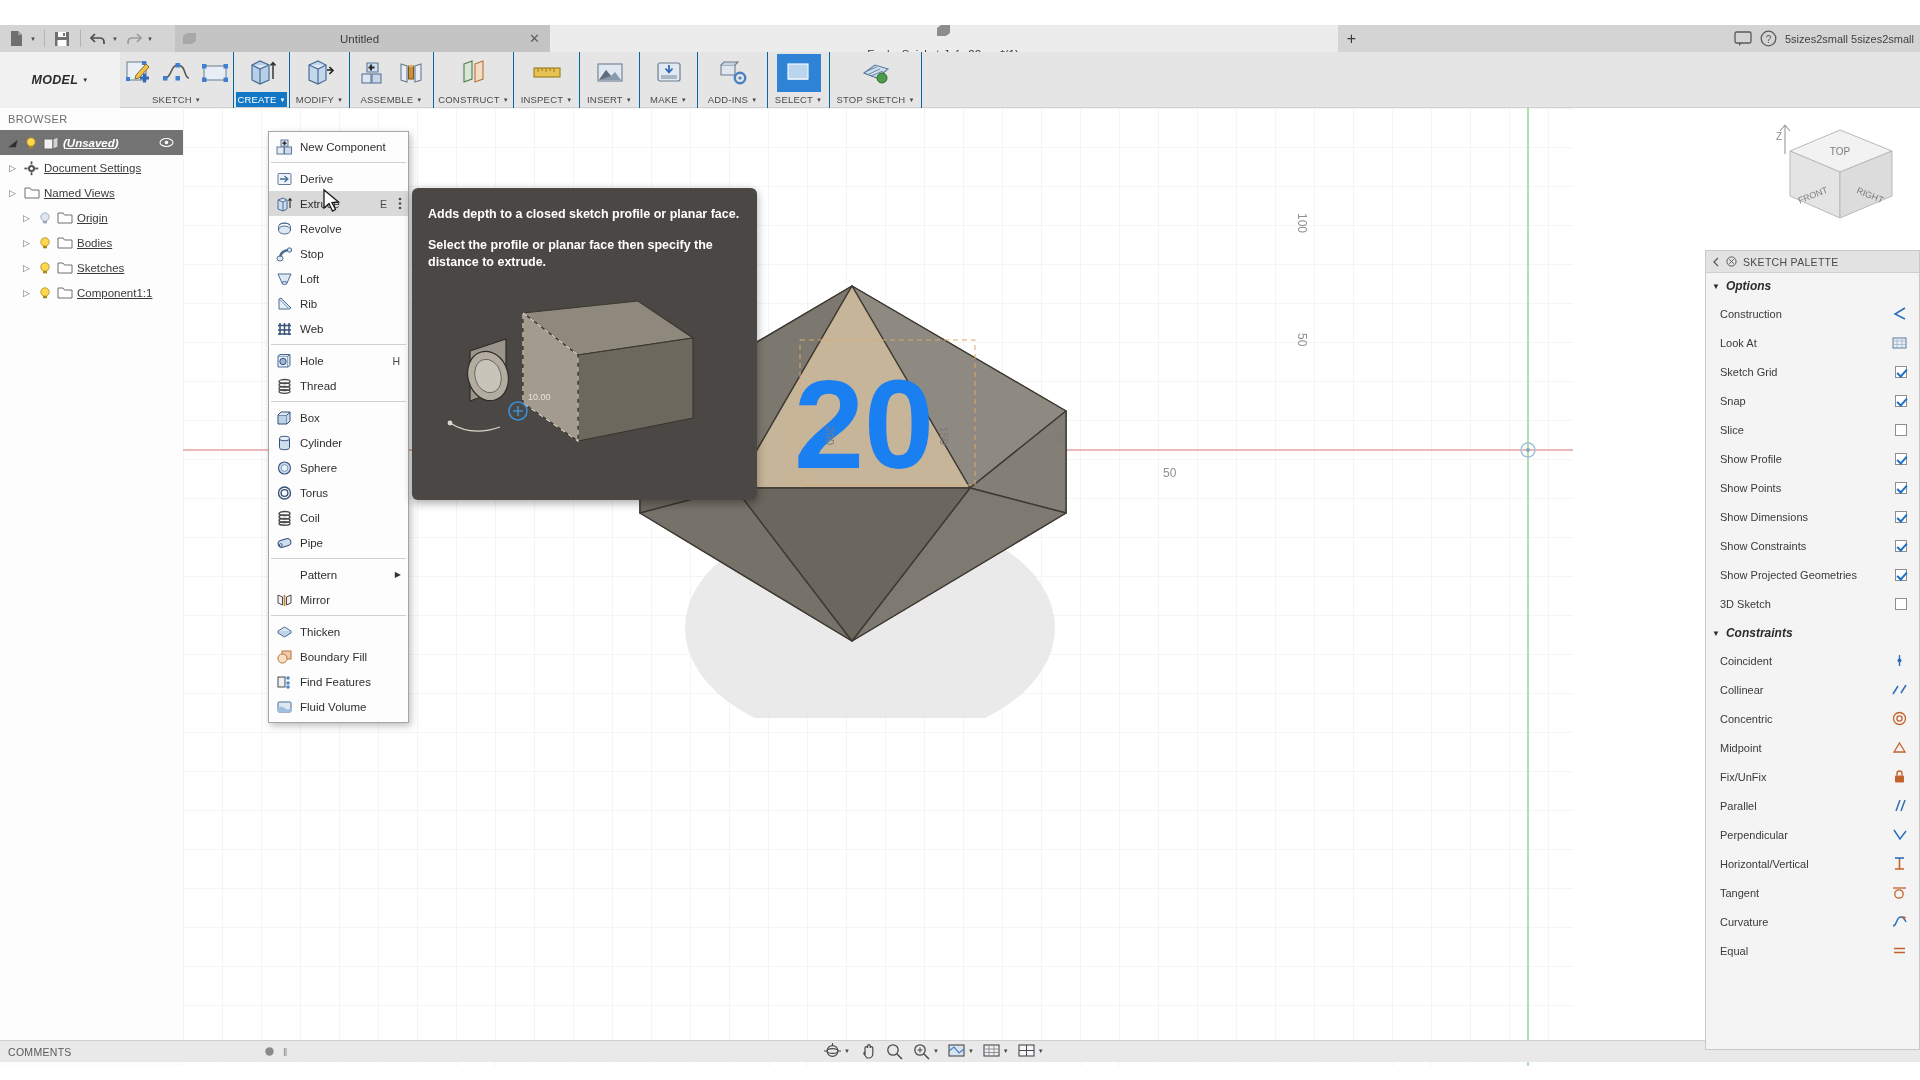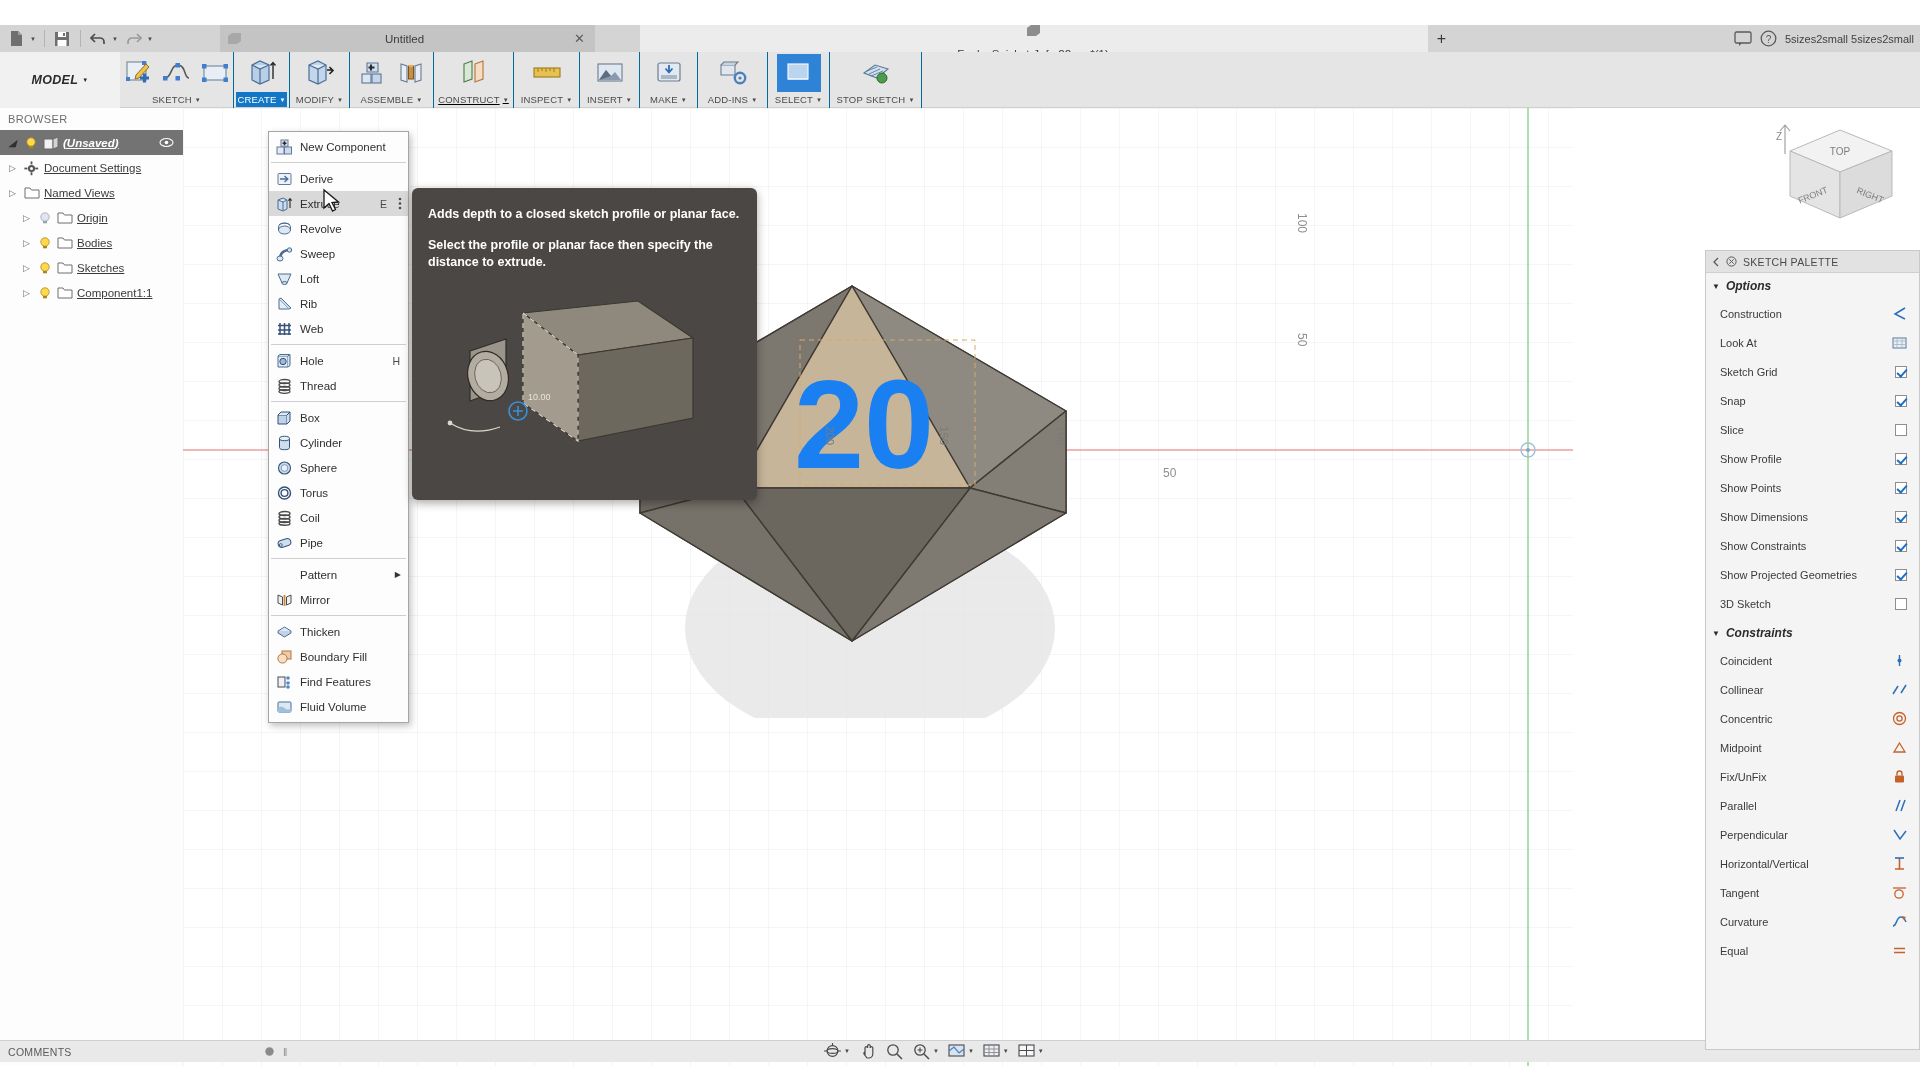--- a/index.html
+++ b/index.html
@@ -36,21 +36,21 @@
     width: 25px; height: 23px; display: flex; align-items: center; justify-content: center;
     position: relative;
   }
   .qat-caret { font-size: 6px; color: #4a4a4a; margin-left: 1px; margin-right: 3px; }
   .qat-sep { width: 1px; height: 17px; background: #b3b3b3; margin: 0 5px; }
 
   .doctabs { position: absolute; top: 25px; left: 175px; height: 27px; display: flex; align-items: flex-end; }
   .doctab {
     height: 27px; display: flex; align-items: center; gap: 12px;
     padding: 0 10px 0 8px; font-size: 11.5px; color: #3c3c3c;
-    background: #c0c0c0; min-width: 150px; margin-left: 45px;
+    background: #c0c0c0; min-width: 150px;
   }
   .doctab.inactive { background: #c4c4c4; }
   .doctab.active { background: #ececec; flex-direction: column; }
   .doctab .tabicon { width: 13px; height: 11px; flex: 0 0 auto; }
   .doctab .tablabel { flex: 1; text-align: center; white-space: nowrap; }
   .doctab .tabclose { font-size: 13px; color: #5d5d5d; line-height: 1; padding-left: 6px; }
   .tab-plus { width: 27px; height: 27px; display: flex; align-items: center; justify-content: center;
               font-size: 16px; color: #3a3a3a; }
   .rightchips { position: absolute; right: 0; top: 25px; height: 27px; display: flex; align-items: center; gap: 8px; padding-right: 6px;}
   .chip-txt { font-size: 11px; color: #3f3f3f; white-space: nowrap; }
@@ -345,21 +345,21 @@
               <ellipse cx="15" cy="8" rx="2.5" ry="1.3" fill="#e0b070"></ellipse>
             </svg>
           </div>
         </div>
         <div class="panel-label">
           <span>ASSEMBLE</span>
           <span class="caret-sm">▼</span>
         </div>
       </div>
 
-      <div class="panel" style="width:80px;text-decoration:underline;">
+      <div class="panel" style="width:80px;">
         <div class="panel-icons">
           <div class="rbtn wide">
             <svg width="32" height="32" viewBox="0 0 32 32">
               <path d="M6 7 L14 4 L14 22 L6 25 Z" fill="#d8e8d4" stroke="#4f7a49" stroke-width="1.1"></path>
               <path d="M17 7 L25 4 L25 22 L17 25 Z" fill="#f6dcc4" stroke="#b4763a" stroke-width="1.1"></path>
             </svg>
           </div>
         </div>
         <div class="panel-label">
           <span>CONSTRUCT</span>
@@ -699,21 +699,21 @@
     </div>
 
     <div class="mi">
       <span class="micon">
         <svg width="17" height="16" viewBox="0 0 17 16">
             <path d="M4 13 C4 6 9 4 14 4" fill="none" stroke="#4b6d92" stroke-width="2.6"></path>
             <ellipse cx="4" cy="12.5" rx="3" ry="2.5" fill="#dde8f3" stroke="#4b6d92" stroke-width="1"></ellipse>
             <circle cx="13.5" cy="4" r="2.2" fill="#cddeef" stroke="#4b6d92" stroke-width="1"></circle>
           </svg>
       </span>
-      <span class="mlabel">Sweep</span>
+      <span class="mlabel">Stop</span>
     </div>
 
     <div class="mi">
       <span class="micon">
         <svg width="17" height="16" viewBox="0 0 17 16">
             <path d="M2 3 L15 3 L11 12 L6 12 Z" fill="#dde8f3" stroke="#4b6d92" stroke-width="1"></path>
             <ellipse cx="8.5" cy="12" rx="2.6" ry="1.5" fill="#cddeef" stroke="#4b6d92" stroke-width="1"></ellipse>
           </svg>
       </span>
       <span class="mlabel">Loft</span>

